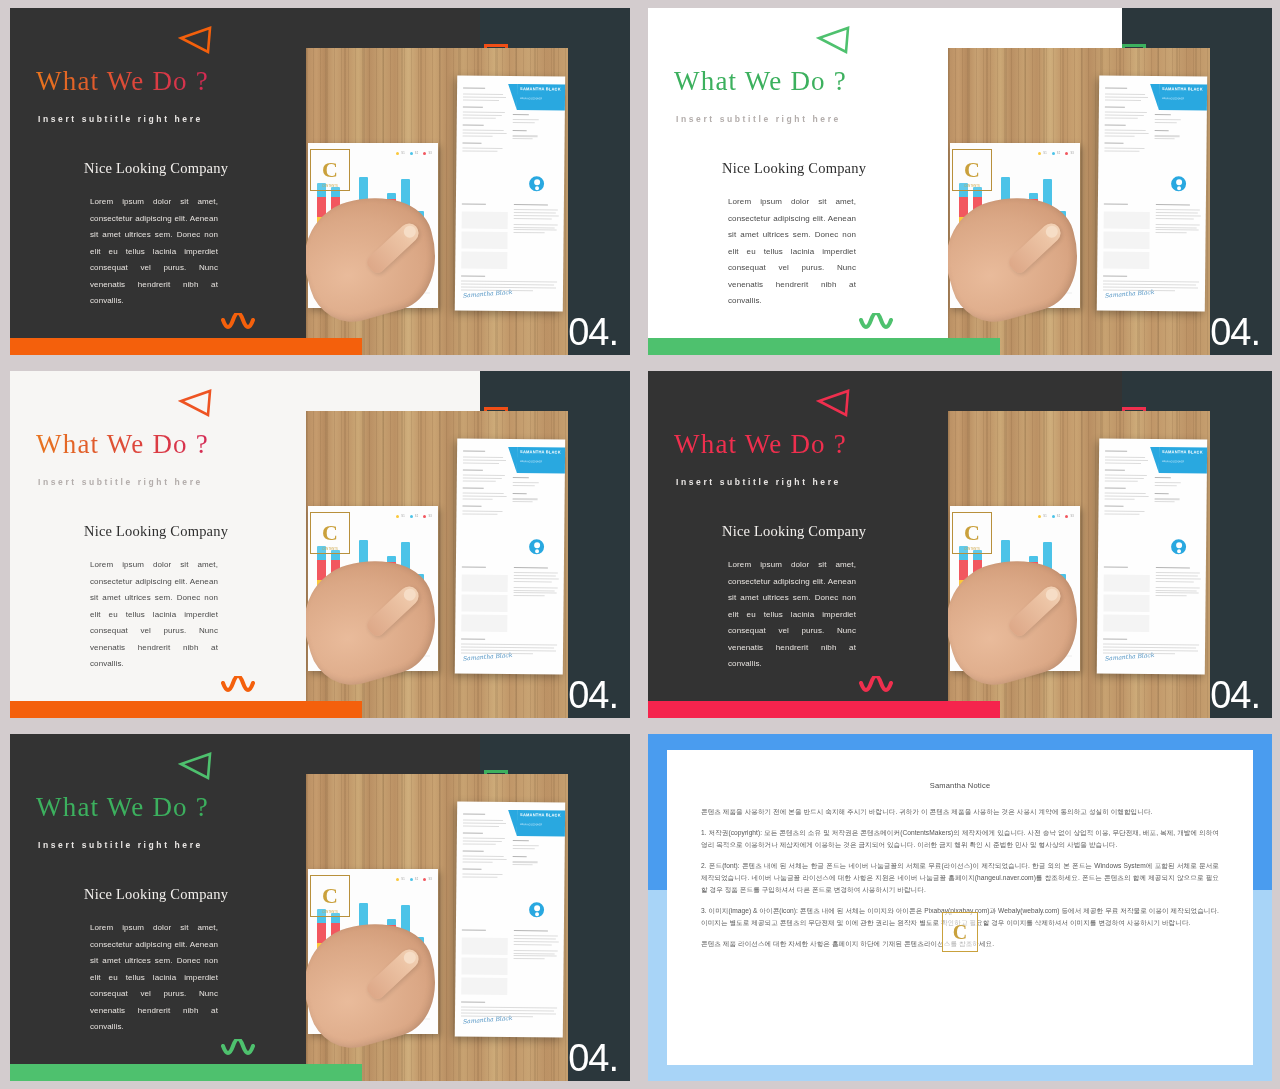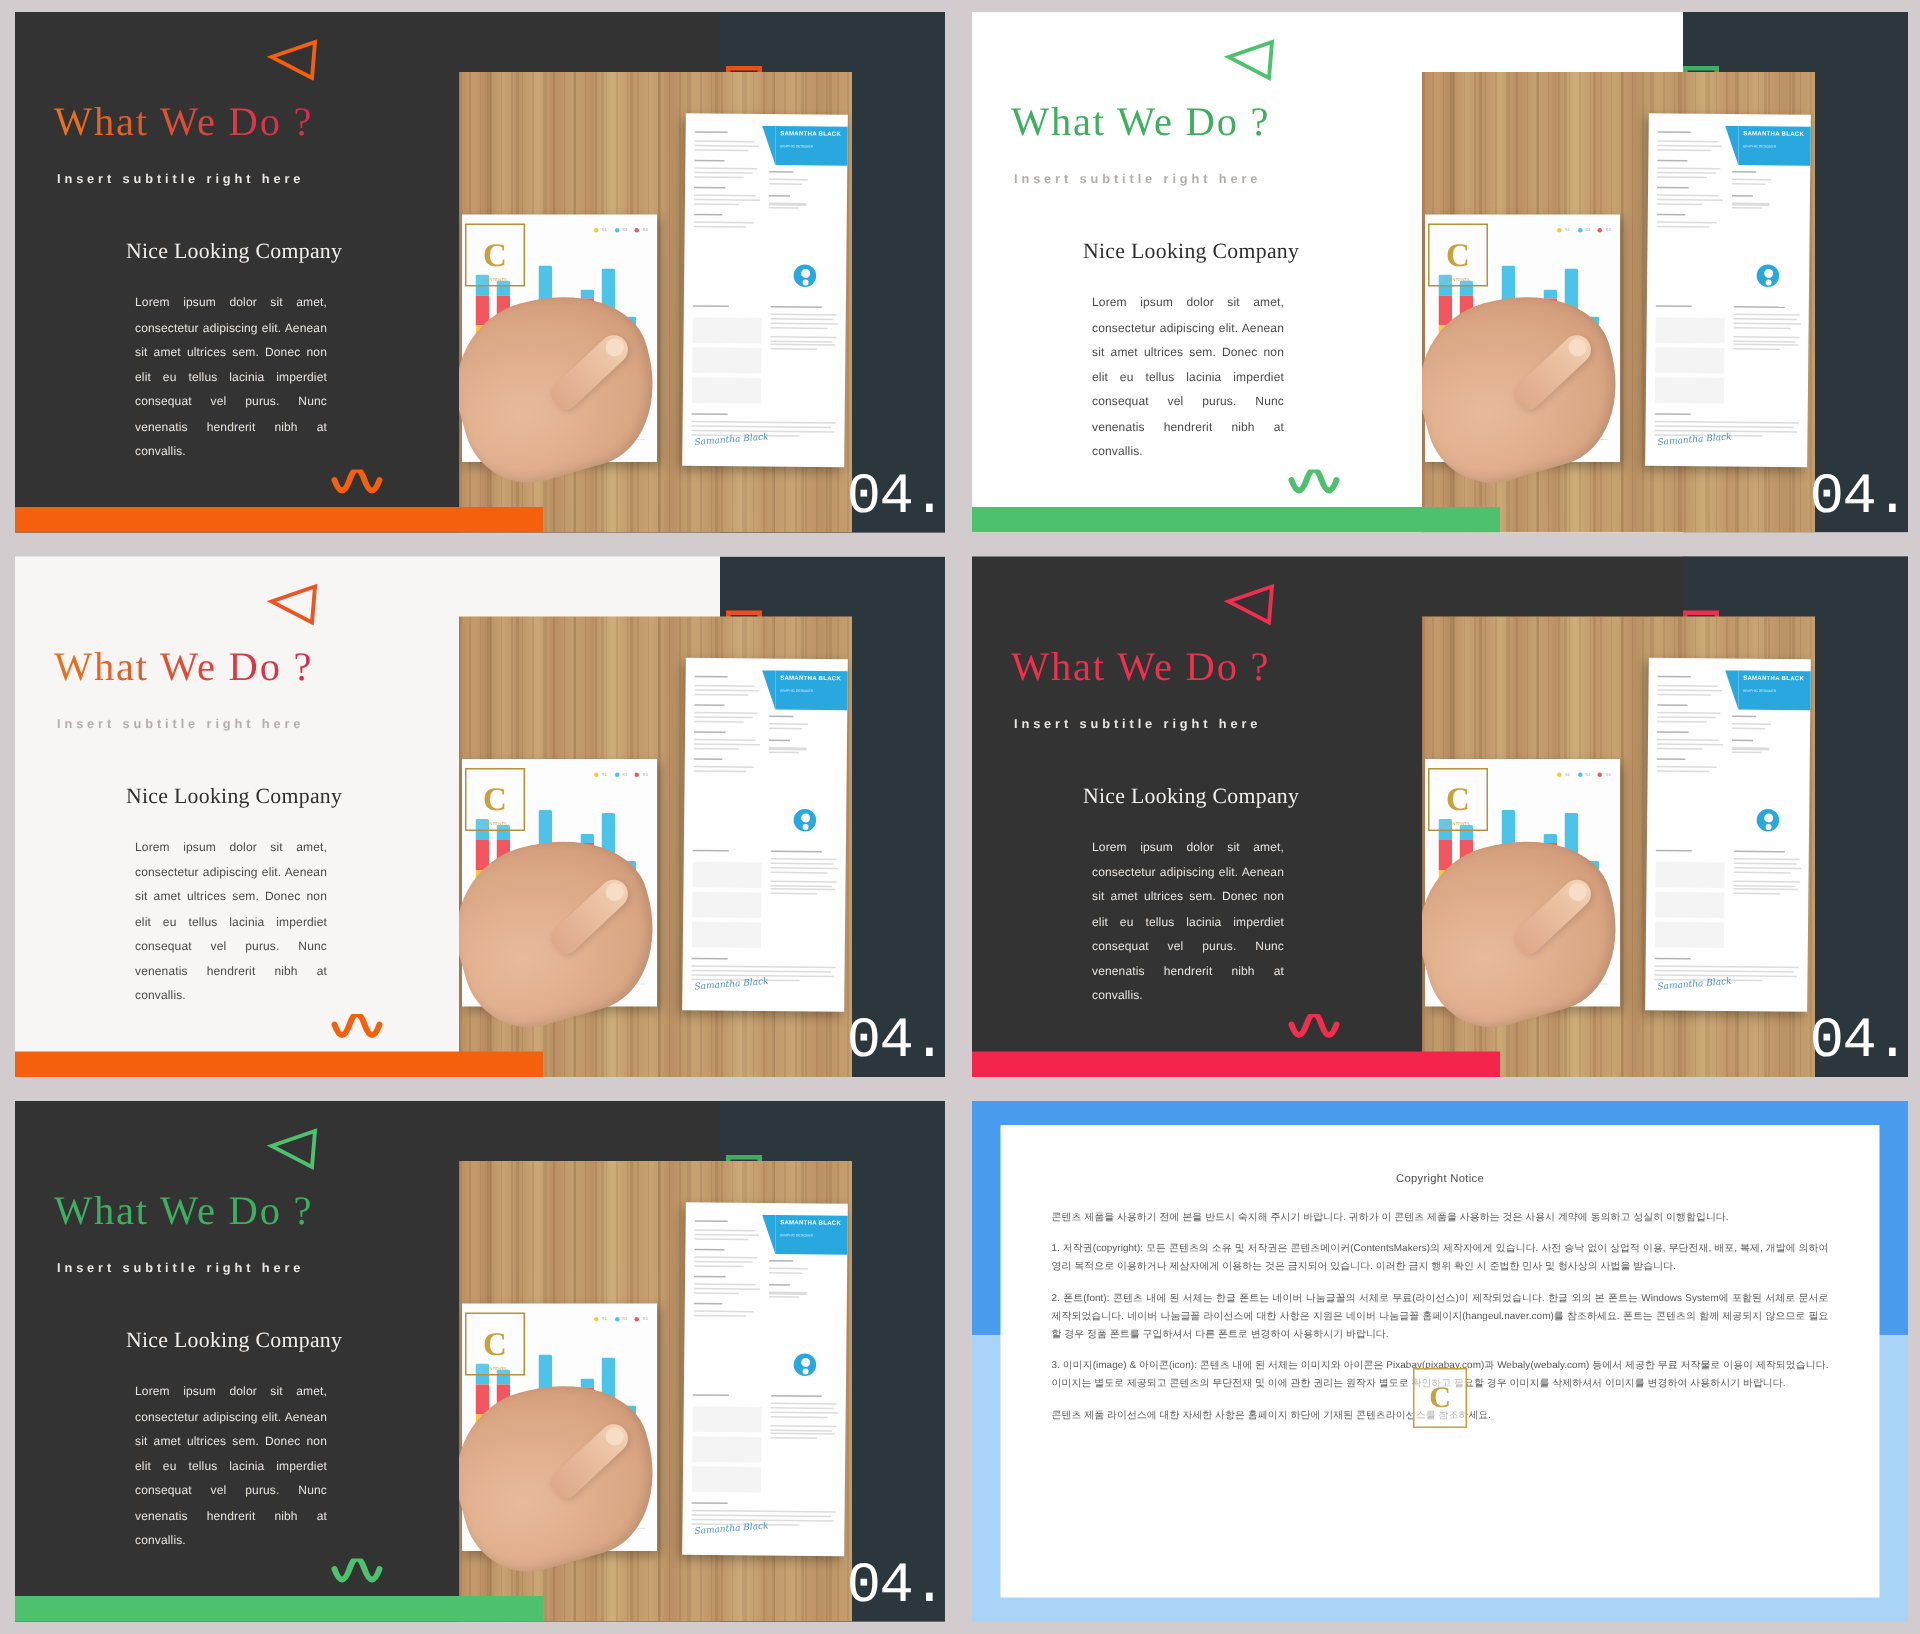--- a/index.html
+++ b/index.html
@@ -115,22 +115,22 @@
   }
   .res-sign{
     position:absolute;left:8px;bottom:14px;font-family:"DejaVu Serif",serif;
     font-style:italic;color:#2f7fb8;font-size:6px;
     transform:rotate(-5deg);opacity:.85;
   }
   .res-box{position:absolute;background:#f4f4f4;}
 
   
   .slidenum{
-    position:absolute;right:0;bottom:4px;
-    font-family:Liberation Mono, monospace;
+    position:absolute;right:12px;bottom:4px;
+    font-family:Liberation Sans, sans-serif;
     font-size:38px;color:#ffffff;line-height:1;
     letter-spacing:-1px;
   }
   .tri-svg{position:absolute;left:168px;top:18px;}
   .title{
     position:absolute;left:26px;top:58px;
     font-family:"Liberation Serif",serif;
     font-size:27px;letter-spacing:1.2px;white-space:nowrap;
   }
   .title.grad{
@@ -1113,21 +1113,21 @@
       </div>
 
       <div class="slidenum">04.</div>
       <div class="bottombar bb-green"></div>
     </div>
   </div>
 
   <div class="cell">
     <div class="copy-wrap">
       <div class="copy-page">
-        <div class="cp-sub">Copyright Notice</div>
+        <div class="cp-sub">Samantha Notice</div>
         <div class="cp-body">
           <p class="cp-p">콘텐츠 제품을 사용하기 전에 본을 반드시 숙지해 주시기 바랍니다. 귀하가 이 콘텐츠 제품을 사용하는 것은 사용시 계약에 동의하고 성실히 이행함입니다.</p>
           <p class="cp-p">1. 저작권(copyright): 모든 콘텐츠의 소유 및 저작권은 콘텐츠메이커(ContentsMakers)의 제작자에게 있습니다. 사전 승낙 없이 상업적 이용, 무단전재, 배포, 복제, 개발에 의하여 영리 목적으로 이용하거나 제삼자에게 이용하는 것은 금지되어 있습니다. 이러한 금지 행위 확인 시 준법한 민사 및 형사상의 사법을 받습니다.</p>
           <p class="cp-p">2. 폰트(font): 콘텐츠 내에 된 서체는 한글 폰트는 네이버 나눔글꼴의 서체로 무료(라이선스)이 제작되었습니다. 한글 외의 본 폰트는 Windows System에 포함된 서체로 문서로 제작되었습니다. 네이버 나눔글꼴 라이선스에 대한 사항은 지원은 네이버 나눔글꼴 홈페이지(hangeul.naver.com)를 참조하세요. 폰트는 콘텐츠의 함께 제공되지 않으므로 필요할 경우 정품 폰트를 구입하셔서 다른 폰트로 변경하여 사용하시기 바랍니다.</p>
           <p class="cp-p">3. 이미지(image) &amp; 아이콘(icon): 콘텐츠 내에 된 서체는 이미지와 아이콘은 Pixabay(pixabay.com)과 Webaly(webaly.com) 등에서 제공한 무료 저작물로 이용이 제작되었습니다. 이미지는 별도로 제공되고 콘텐츠의 무단전재 및 이에 관한 권리는 원작자 별도로 확인하고 필요할 경우 이미지를 삭제하셔서 이미지를 변경하여 사용하시기 바랍니다.</p>
           <p class="cp-p">콘텐츠 제품 라이선스에 대한 자세한 사항은 홈페이지 하단에 기재된 콘텐츠라이선스를 참조하세요.</p>
         </div>
         <div class="cp-watermark">
           <span>C</span>
         </div>

